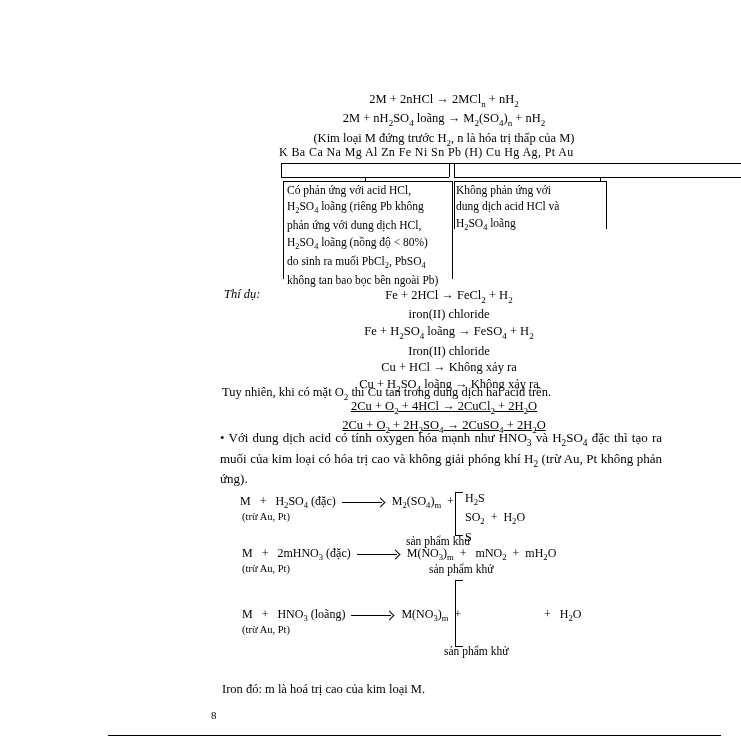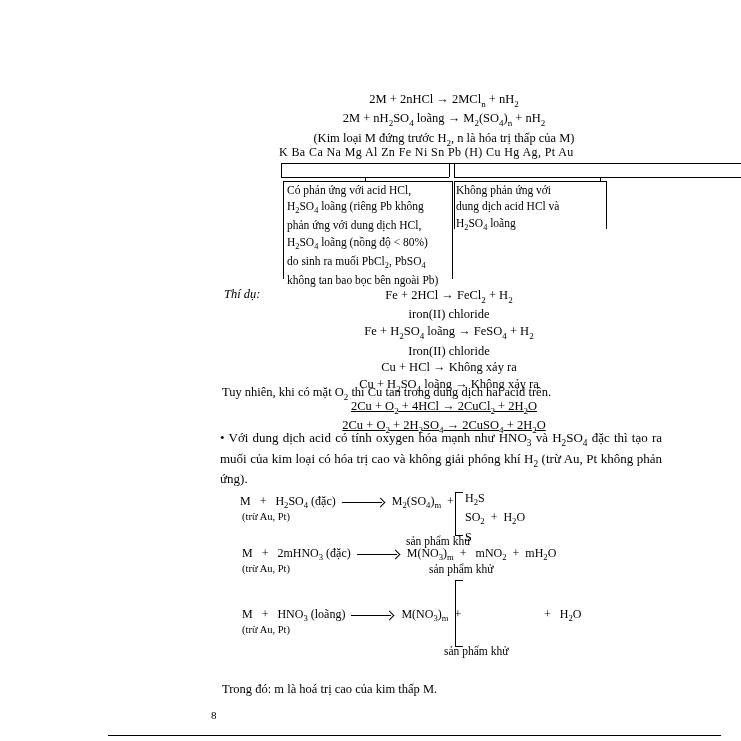--- a/index.html
+++ b/index.html
@@ -310,18 +310,18 @@
   <div class="bigbrace" style="left:411px; top:580px; height:65px;">
     <span class="bk" style="height:65px;"></span>
   </div>
   <div class="scheme" style="left:500px; top:607px;">
     +&nbsp;&nbsp;&nbsp;H<span class="sub">2</span>O
   </div>
   <div class="caption" style="left:400px; top:645px;">
     sản phẩm khử
   </div>
 
-  <div id="trongdo">Trong đó: m là hoá trị cao của kim thấp M.</div>
+  <div id="trongdo">Iron đó: m là hoá trị cao của kim loại M.</div>
 
   <div id="page-number">8</div>
   <div id="bottom-rule"></div>
 
 </div>
 
 </body></html>

